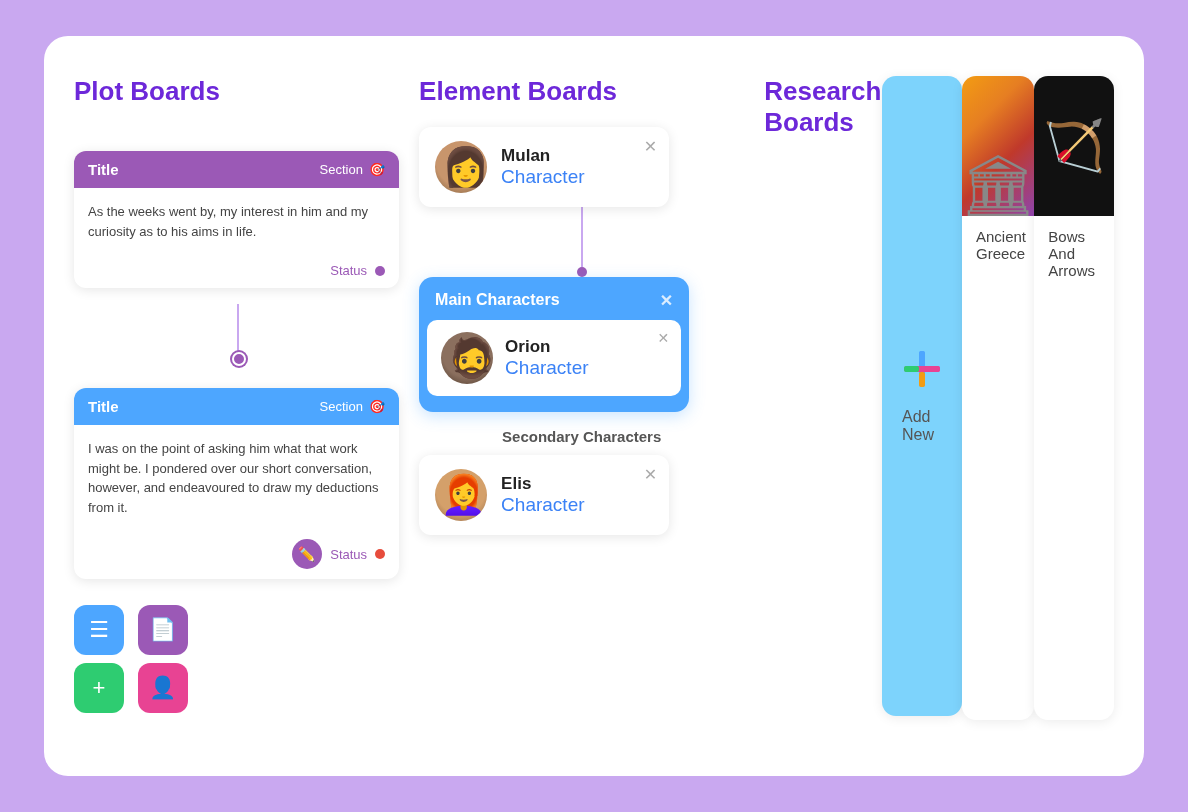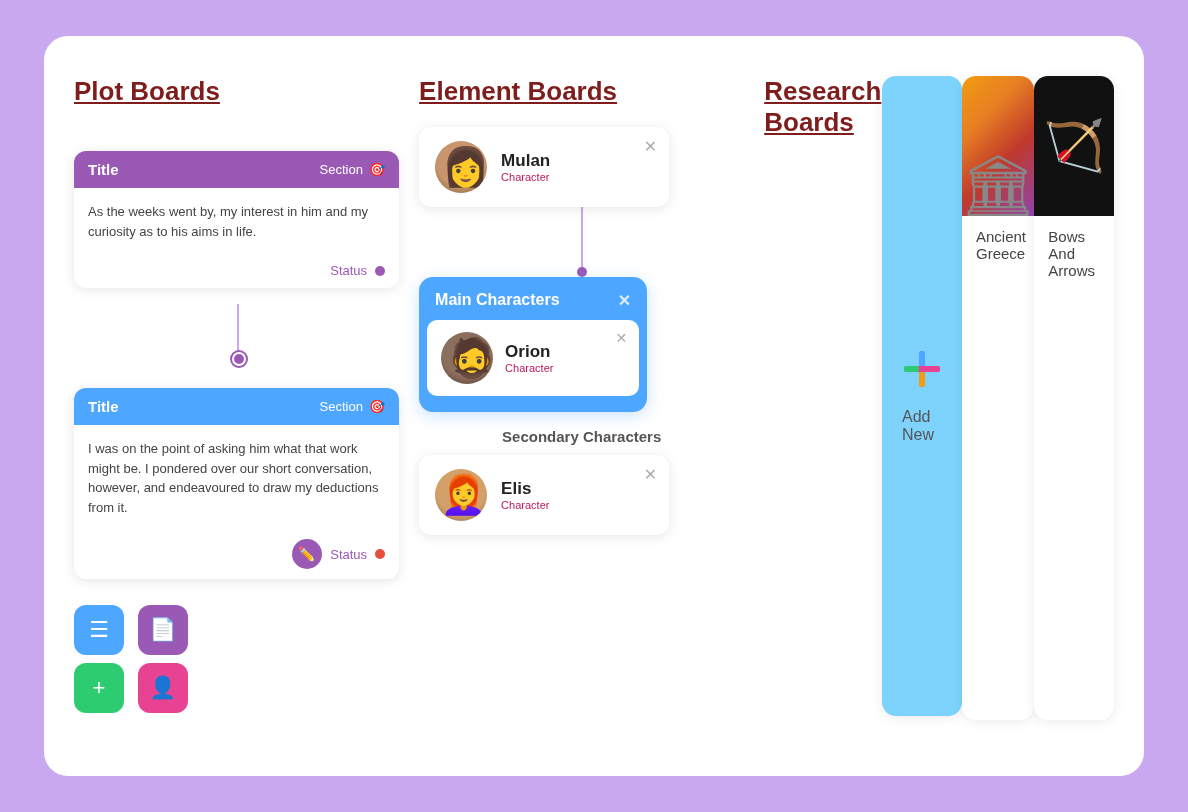--- a/index.html
+++ b/index.html
@@ -19,23 +19,22 @@
       min-height: 740px;
       padding: 40px 30px;
       display: grid;
       grid-template-columns: 1fr 1fr 1fr;
       gap: 20px;
       position: relative;
     }
     .column-title {
       font-size: 26px;
       font-weight: 700;
-      color: #7f1d1d;
+      color: #6d28d9;
       margin-bottom: 20px;
-      text-decoration: underline;
     }
     
     .plot-column {
       display: flex;
       flex-direction: column;
     }
     .plot-card {
       background: white;
       border-radius: 12px;
       box-shadow: 0 2px 12px rgba(0,0,0,0.1);
@@ -183,41 +182,41 @@
       border-radius: 50%;
       overflow: hidden;
       flex-shrink: 0;
     }
     .character-info .char-name {
       font-size: 17px;
       font-weight: 600;
       color: #222;
     }
     .character-info .char-role {
-      font-size: 11px;
-      color: #be185d;
+      font-size: 19px;
+      color: #3b82f6;
     }
     .vert-connector {
       width: 2px;
       height: 60px;
       background: #c9a8f0;
       margin: 0 auto;
     }
     .connector-dot {
       width: 10px;
       height: 10px;
       border-radius: 50%;
       background: #9b59b6;
       margin: 0 auto;
     }
     .group-card {
       background: #4da6ff;
       border-radius: 14px;
       padding: 0 0 16px 0;
-      width: 228px;
+      width: 270px;
       box-shadow: 0 4px 16px rgba(77,166,255,0.3);
       position: relative;
     }
     .group-card-header {
       color: white;
       font-size: 16px;
       font-weight: 600;
       padding: 14px 16px 10px;
       display: flex;
       justify-content: space-between;

